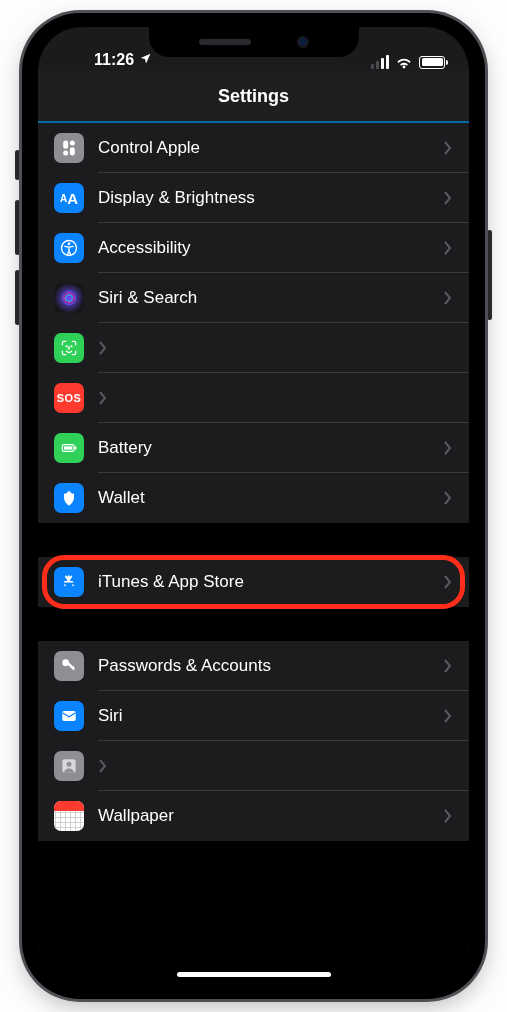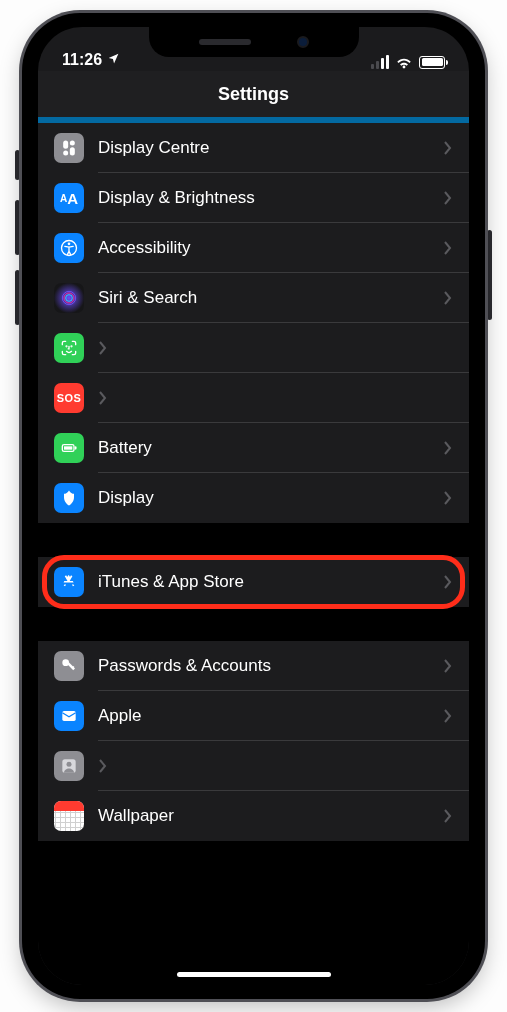--- a/index.html
+++ b/index.html
@@ -40,38 +40,38 @@
     display:flex;align-items:center;justify-content:center;gap:46px;
   }
   .speaker{width:52px;height:6px;background:#2a2a2e;border-radius:3px;}
   .cam{width:12px;height:12px;background:#0b1d3a;border-radius:50%;border:2px solid #1a1a1d;}
 
   
   .statusbar{
     height:44px;display:flex;align-items:flex-end;justify-content:space-between;
     padding:0 24px 2px;color:var(--text);font-size:16px;font-weight:600;z-index:4;
   }
-  .sb-left{display:flex;align-items:center;gap:5px;}
+  .sb-left{display:flex;align-items:center;gap:5px;margin-left:32px;}
   .sb-right{display:flex;align-items:center;gap:6px;}
   .loc-arrow{display:inline-block;transform:rotate(0deg);}
   .bars{display:flex;align-items:flex-end;gap:2px;}
   .bars i{width:3px;background:#fff;border-radius:1px;}
   .bars i:nth-child(1){height:5px;background:#4b4b4f;}
   .bars i:nth-child(2){height:8px;background:#4b4b4f;}
   .bars i:nth-child(3){height:11px;}
   .bars i:nth-child(4){height:14px;}
   .battery{width:26px;height:13px;border:1.5px solid #fff;border-radius:3px;position:relative;}
   .battery::after{content:"";position:absolute;right:-4px;top:3px;width:2.5px;height:5px;background:#fff;border-radius:0 2px 2px 0;}
   .battery .fill{position:absolute;inset:1.5px;background:#fff;border-radius:1.5px;}
   .wifi svg{display:block;}
 
   
   .navheader{
     background:var(--header-bg);height:52px;display:flex;align-items:center;justify-content:center;
-    color:var(--text);font-size:18px;font-weight:600;border-bottom:6px solid #0369a1;flex:0 0 auto;
+    color:var(--text);font-size:18px;font-weight:600;border-bottom:2px solid #0369a1;flex:0 0 auto;
   }
 
   .content{flex:1;overflow:hidden;background:#000;}
 
   .group{background:var(--bg-cell);}
   .group + .group{margin-top:34px;}
   .group.first{margin-top:0;}
 
   .cell{
     display:flex;align-items:center;gap:14px;
@@ -188,21 +188,21 @@
 
           <div class="cell">
             <span class="icon ic-control">
               <svg viewBox="0 0 24 24">
                   <rect x="5" y="3" width="6" height="10" rx="3" fill="#fff"></rect>
                   <circle cx="16" cy="6" r="3" fill="#fff"></circle>
                   <rect x="13" y="11" width="6" height="10" rx="3" fill="#fff"></rect>
                   <circle cx="8" cy="18" r="3" fill="#fff"></circle>
                 </svg>
             </span>
-            <span class="label">Display Centre</span>
+            <span class="label">Control Apple</span>
             <span class="chev">
                 <svg width="10" height="14" viewBox="0 0 8 14">
                   <path fill="none" stroke="currentColor" stroke-width="2" d="M1 1l5 6-5 6"></path>
                 </svg>
               </span>
           </div>
 
           <div class="cell">
             <span class="icon ic-display" style="font-size:13px;font-weight:600;">
               <span style="font-size:10px;">A</span>
@@ -289,21 +289,21 @@
                 </svg>
               </span>
           </div>
 
           <div class="cell">
             <span class="icon ic-priv">
               <svg viewBox="0 0 24 24">
                   <path fill="#fff" d="M12 3c1.5 3 4 4 6 4v4c0 5-3 8-6 10-3-2-6-5-6-10V7c2 0 4.5-1 6-4z"></path>
                 </svg>
             </span>
-            <span class="label">Display</span>
+            <span class="label">Wallet</span>
             <span class="chev">
                 <svg width="10" height="14" viewBox="0 0 8 14">
                   <path fill="none" stroke="currentColor" stroke-width="2" d="M1 1l5 6-5 6"></path>
                 </svg>
               </span>
           </div>
         </div>
 
         <div class="group">
           <div class="cell highlight">
@@ -339,21 +339,21 @@
               </span>
           </div>
 
           <div class="cell">
             <span class="icon ic-mail">
               <svg viewBox="0 0 24 24">
                   <rect x="4" y="6" width="16" height="12" rx="2" fill="#fff"></rect>
                   <path d="M4 8l8 5 8-5" fill="none" stroke="#0a84ff" stroke-width="1.5"></path>
                 </svg>
             </span>
-            <span class="label">Apple</span>
+            <span class="label">Siri</span>
             <span class="chev">
                 <svg width="10" height="14" viewBox="0 0 8 14">
                   <path fill="none" stroke="currentColor" stroke-width="2" d="M1 1l5 6-5 6"></path>
                 </svg>
               </span>
           </div>
 
           <div class="cell">
             <span class="icon ic-contacts">
               <svg viewBox="0 0 24 24">

